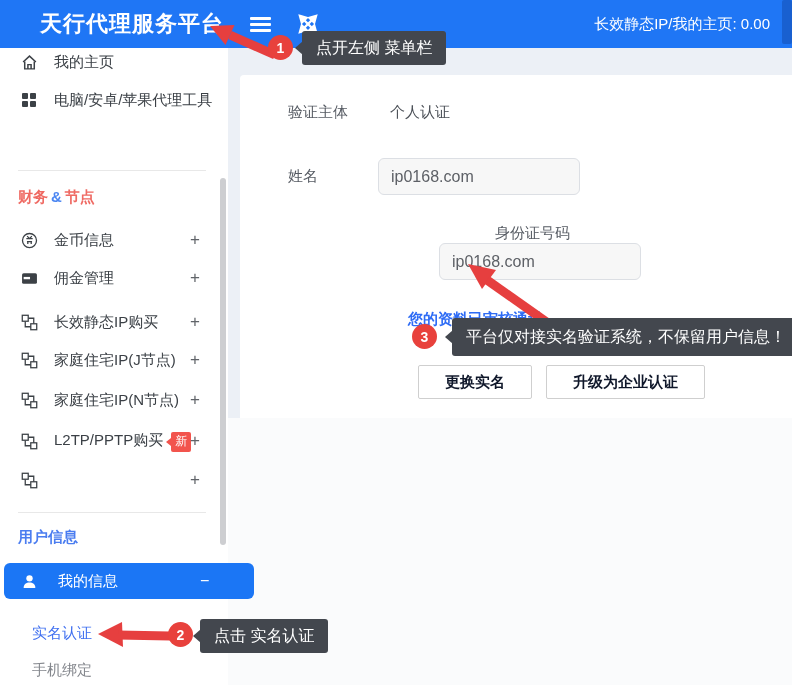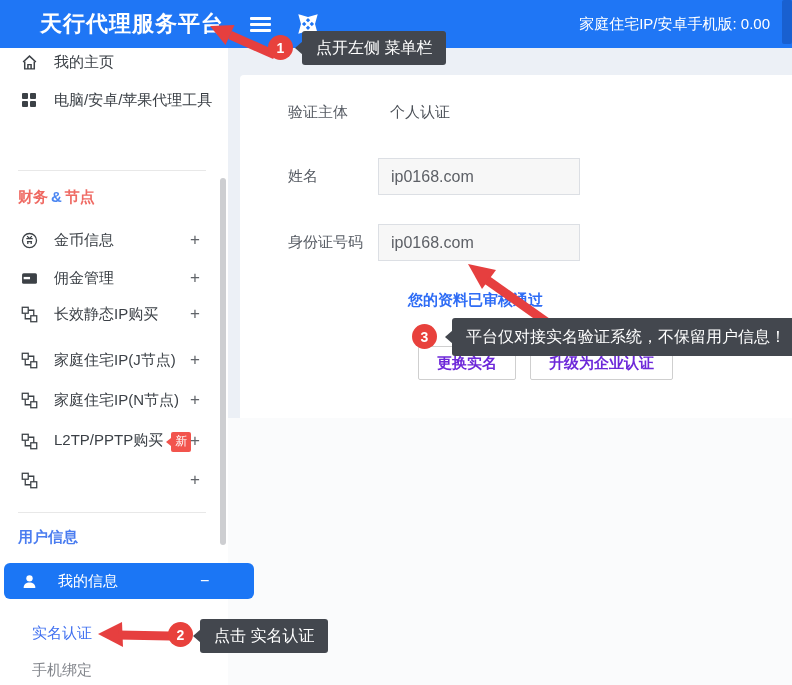--- a/index.html
+++ b/index.html
@@ -56,30 +56,30 @@
     position:absolute;left:12px;top:27px;width:552px;height:343px;background:#fff;
     border-radius:4px 0 0 0;padding:28px 0 0 48px;
   }
   .below-card{position:absolute;left:0;top:370px;width:564px;height:267px;background:#fafbfc;}
   .form-row{display:flex;align-items:center;}
   .f-label{font-size:15px;color:#565b63;flex:0 0 auto;}
   .w102{width:102px;}
   .w90{width:90px;}
   .f-value{font-size:15px;color:#4a4f56;}
   .f-input{
-    width:202px;height:37px;background:#f7f7f7;border:1px solid #dcdfe4;border-radius:0;
+    width:202px;height:37px;background:#f7f7f7;border:1px solid #dcdfe4;border-radius:6px;
     font-size:16px;color:#5d6066;padding:0 12px;font-family:"Liberation Sans","DejaVu Sans",sans-serif;
   }
   .row-name{margin-top:36px;}
-  .row-id{margin-top:29px;}
+  .row-id{margin-top:29px;flex-direction:column;}
   .review-link{margin-top:30px;margin-left:120px;font-size:15px;font-weight:bold;color:#2e6cf5;cursor:pointer;width:fit-content;}
   .btn-row{margin-top:36px;margin-left:130px;display:flex;gap:14px;}
   .btn{
     height:34px;background:#fff;border:1px solid #cfcfcf;border-radius:2px;
-    font-size:15px;font-weight:bold;color:#6d28d9;padding:0 18px;cursor:pointer;
+    font-size:15px;font-weight:bold;color:#0f172a;padding:0 26px;cursor:pointer;
     font-family:"Liberation Sans","DejaVu Sans",sans-serif;
   }
   
   .ann-circle{
     position:absolute;width:25px;height:25px;border-radius:50%;background:#e8413c;color:#fff;
     font-size:14px;font-weight:bold;display:flex;align-items:center;justify-content:center;z-index:60;
   }
   .ann-tip{
     position:absolute;background:#43474e;color:#fff;font-size:16px;white-space:nowrap;
     border-radius:3px;z-index:60;display:flex;align-items:center;padding:0 14px;
@@ -113,21 +113,21 @@
         <g stroke="#fff" stroke-width="2.4" fill="#fff">
           <line x1="6" y1="6" x2="14" y2="14"></line>
           <line x1="14" y1="6" x2="6" y2="14"></line>
           <polygon points="2,2 8.5,3.8 3.8,8.5"></polygon>
           <polygon points="18,2 16.2,8.5 11.5,3.8"></polygon>
           <polygon points="2,18 3.8,11.5 8.5,16.2"></polygon>
           <polygon points="18,18 11.5,16.2 16.2,11.5"></polygon>
         </g>
       </svg>
     </div>
-    <div class="header-balance">家庭住宅IP/安卓手机版: 0.00</div>
+    <div class="header-balance">长效静态IP/我的主页: 0.00</div>
     <div class="page-scroll-hint"></div>
   </div>
 
   <div class="sidebar">
 
     <div class="s-row" style="top:38px;">
       <span class="s-icon">
         <svg width="16" height="16" viewBox="0 0 16 16" fill="#3c4146">
           <rect x="1" y="1" width="6" height="6" rx="1"></rect>
             <rect x="9" y="1" width="6" height="6" rx="1"></rect>
@@ -171,21 +171,21 @@
       <span class="s-icon">
         <svg width="17" height="17" viewBox="0 0 16 16">
           <rect x="1" y="3" width="14" height="10" rx="1.5" fill="#3c4146"></rect>
           <rect x="2.5" y="6.5" width="6" height="2.2" fill="#fff"></rect>
         </svg>
       </span>
       <span class="s-label">佣金管理</span>
       <span class="s-plus">+</span>
     </div>
 
-    <div class="s-row" style="top:252px;">
+    <div class="s-row" style="top:260px;">
       <span class="s-icon">
         <svg width="17" height="17" viewBox="0 0 16 16" fill="none" stroke="#3c4146" stroke-width="1.2">
           <rect x="1.2" y="1.2" width="5.6" height="5.6"></rect>
             <rect x="9.2" y="9.2" width="5.6" height="5.6"></rect>
           <path d="M4 7 V12 H9.2 M7 4 H12 V9.2"></path>
         </svg>
       </span>
       <span class="s-label">长效静态IP购买</span>
       <span class="s-plus">+</span>
     </div>

